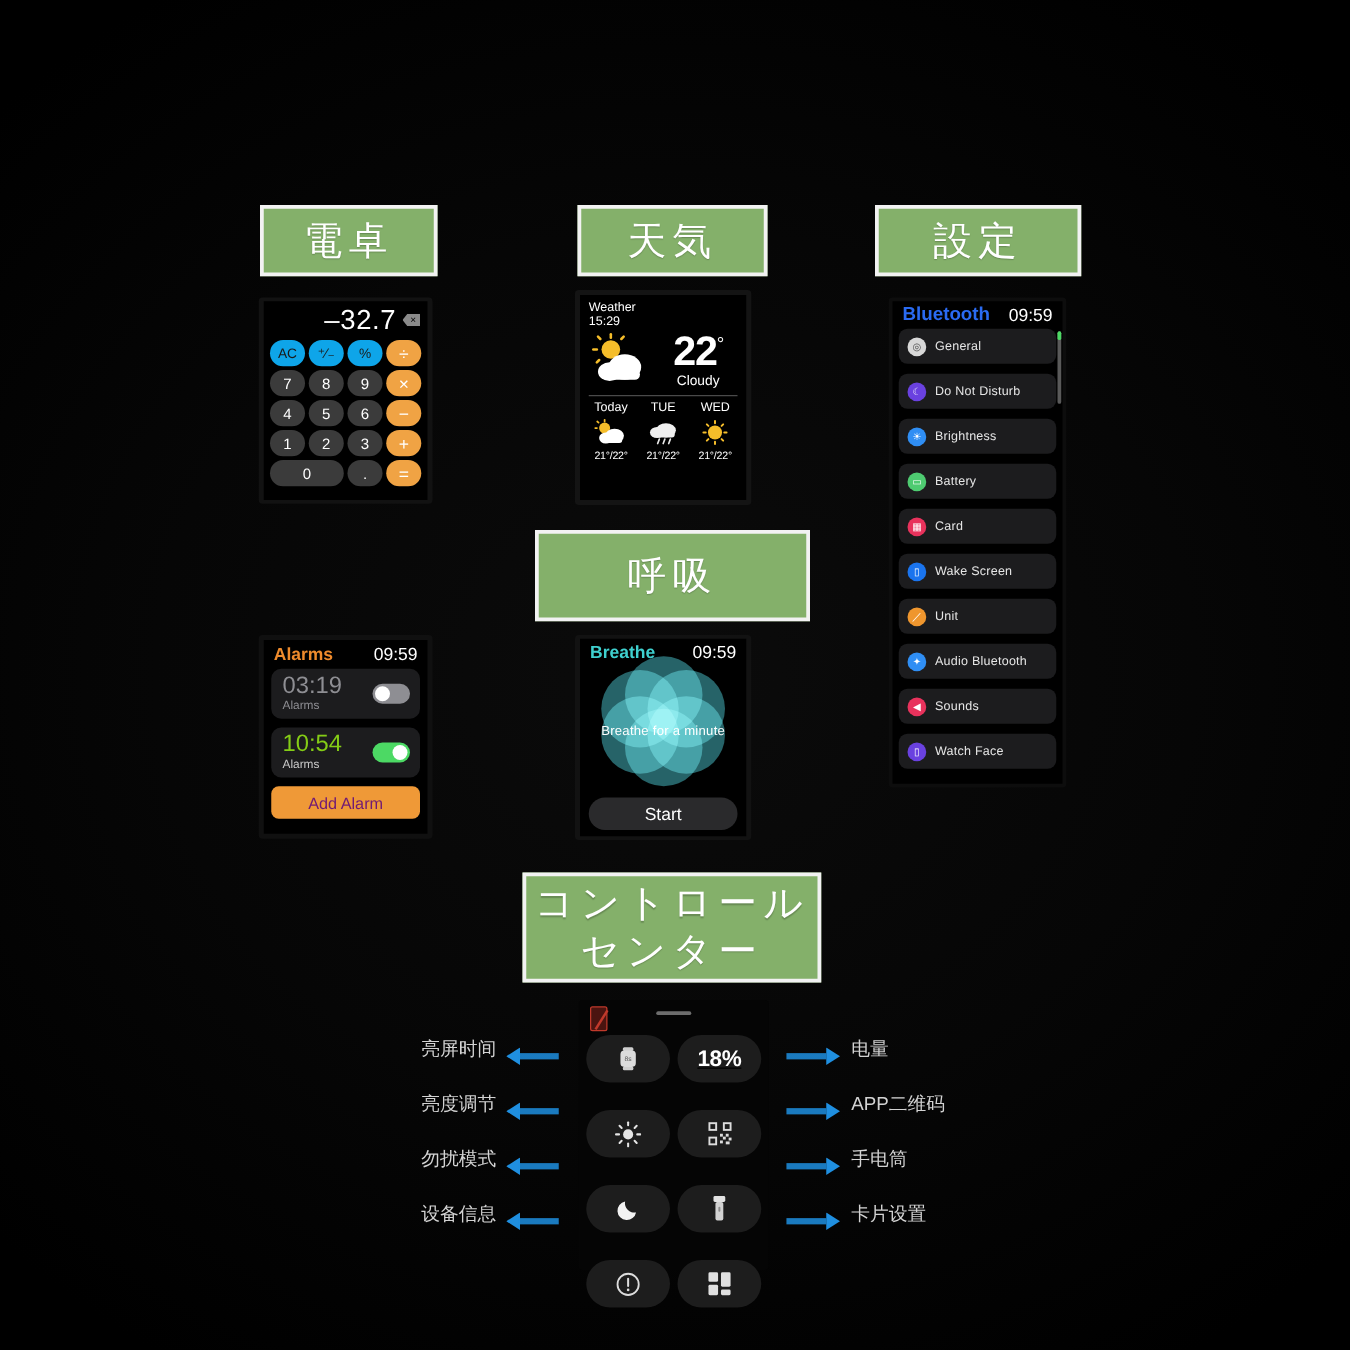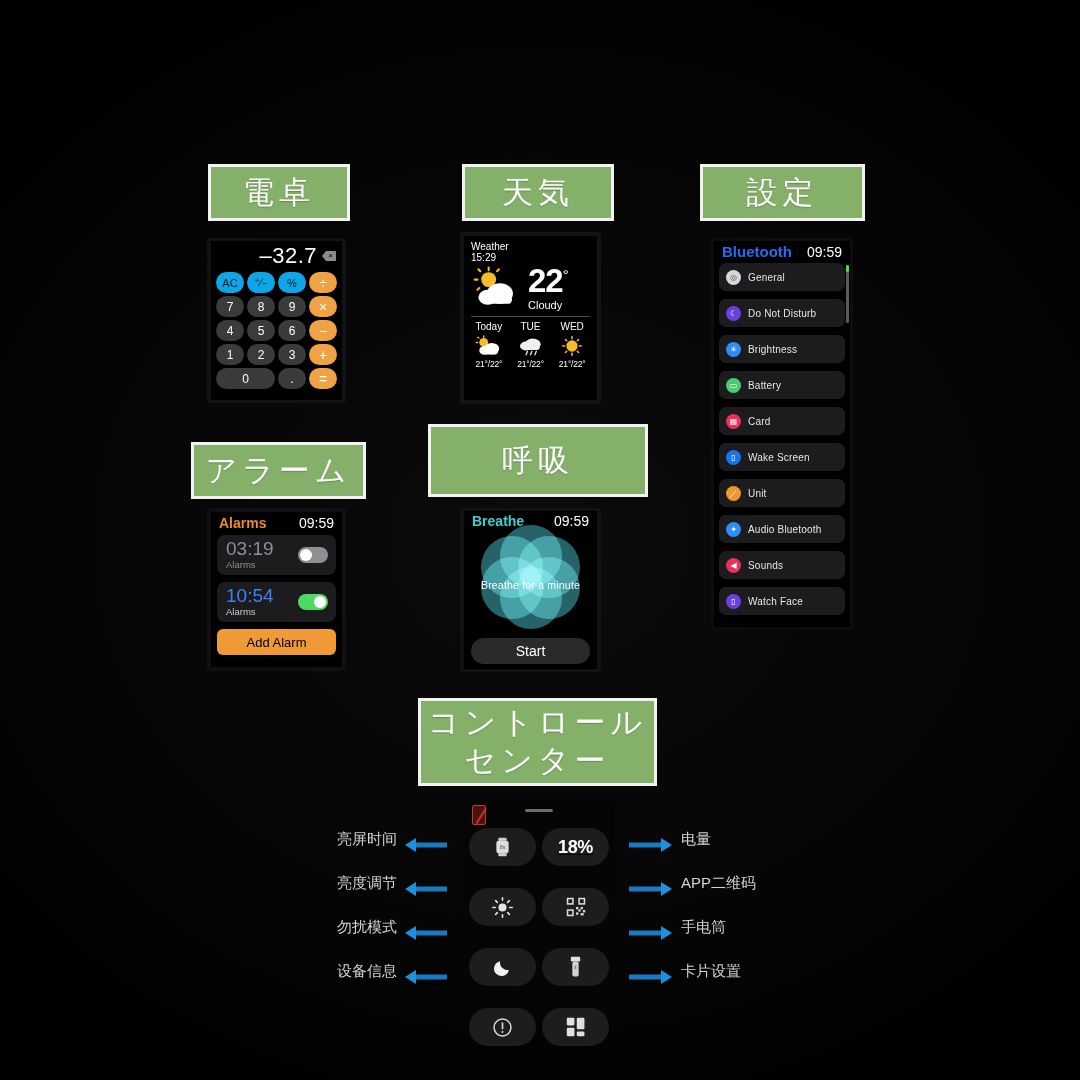--- a/index.html
+++ b/index.html
@@ -79,21 +79,21 @@
   .key.wide { grid-column: span 2; }
 
   
   #weather-frame { left: 460px; top: 232px; width: 141px; height: 172px; background:#141414; }
   #weather-screen { position:absolute; left:4px; top:4px; width:133px; height:164px; background:#000; }
   .w-top { padding: 5px 7px 0 7px; display:flex; justify-content:space-between; color:#ffffff;flex-direction:column;}
   .w-label { font-size: 10px; }
   .w-time { font-size: 10px; }
   .w-main { display:flex; align-items:center; padding: 1px 8px 0 6px; }
   .w-main-icon { width: 56px; height: 46px; position: relative; }
-  .w-temp-wrap { margin-left: 2px; flex:1; }
+  .w-temp-wrap { margin-left: 2px; text-align:center; flex:1; }
   .w-temp { color:#fff; font-size: 33px; font-weight: 700; line-height: 1; letter-spacing:-1px;}
   .w-temp sup { font-size: 15px; font-weight: 400; vertical-align: super; }
   .w-cond { color:#fff; font-size: 11px; margin-top: 2px; }
   .w-sep { height:1px; background:#4a4a4a; margin: 5px 7px 0 7px; }
   .w-days { display:flex; padding: 4px 4px 0 4px; }
   .w-day { flex:1; text-align:center; color:#fff; }
   .w-dayname { font-size: 10px; }
   .w-dayicon { height: 24px; display:flex; align-items:center; justify-content:center; margin: 2px 0 1px; }
   .w-dayrange { font-size: 8.5px; letter-spacing:-.2px; }
 
@@ -123,30 +123,30 @@
   .al-head-time { color:#fff; font-size: 14px; font-weight: 500; }
   .al-item {
     background:#1c1c1e; border-radius: 8px; margin: 0 6px 7px 6px;
     height: 40px; display:flex; align-items:center; justify-content:space-between;
     padding: 0 8px 0 9px;
   }
   .al-time { font-size: 19px; font-weight: 500; line-height: 1.05; }
   .al-sub { font-size: 9.5px; line-height: 1.2; }
   .al-item.off .al-time { color:#8e8e93; }
   .al-item.off .al-sub { color:#8e8e93; }
-  .al-item.on .al-time { color:#3b82f6; }
+  .al-item.on .al-time { color:#84cc16; }
   .al-item.on .al-sub { color:#c9c9c9; }
   .toggle { width: 30px; height: 16px; border-radius: 9px; position:relative; }
   .toggle .knob { position:absolute; top:2px; width:12px; height:12px; border-radius:50%; background:#fff; }
   .toggle.off { background:#8e8e93; } .toggle.off .knob { left:2px; }
   .toggle.on { background:#4cd964; } .toggle.on .knob { right:2px; }
   .al-add {
     margin: 1px 6px 0 6px; height: 26px; border-radius: 6px; background:#ef9937;
     display:flex;align-items:center;justify-content:center;
-    color:#000000; font-size: 13px; font-weight: 500;
+    color:#701a75; font-size: 13px; font-weight: 500;
   }
 
   
   #breathe-frame { left: 460px; top: 508px; width: 141px; height: 164px; background:#121212; }
   #breathe-screen { position:absolute; left:4px; top:3px; width:133px; height:158px; background:#000; overflow:hidden;}
   .br-head { display:flex; justify-content:space-between; align-items:center; padding: 2px 8px 0 8px;}
   .br-title { color:#3fd0cf; font-size: 14px; font-weight: 600; }
   .br-time { color:#fff; font-size: 14px; font-weight: 500; }
   .br-flower { position:absolute; left:50%; top: 22px; transform:translateX(-50%); width: 120px; height: 104px; }
   .br-petal { position:absolute; width: 62px; height: 62px; border-radius:50%;
@@ -190,23 +190,20 @@
   </div>
 
   <div class="plate" style="left:462px;top:164px;width:152px;height:57px;">
     <span class="ln">天気</span>
   </div>
 
   <div class="plate" style="left:700px;top:164px;width:165px;height:57px;">
     <span class="ln">設定</span>
   </div>
 
-  <div class="plate" style="left:191px;top:442px;width:175px;height:57px;">
-    <span class="ln">アラーム</span>
-  </div>
 
   <div class="plate" style="left:428px;top:424px;width:220px;height:73px;">
     <span class="ln">呼吸</span>
   </div>
 
   <div class="plate" style="left:418px;top:698px;width:239px;height:88px;">
     <span class="ln">コントロール</span>
     <span class="ln">センター</span>
   </div>
 

